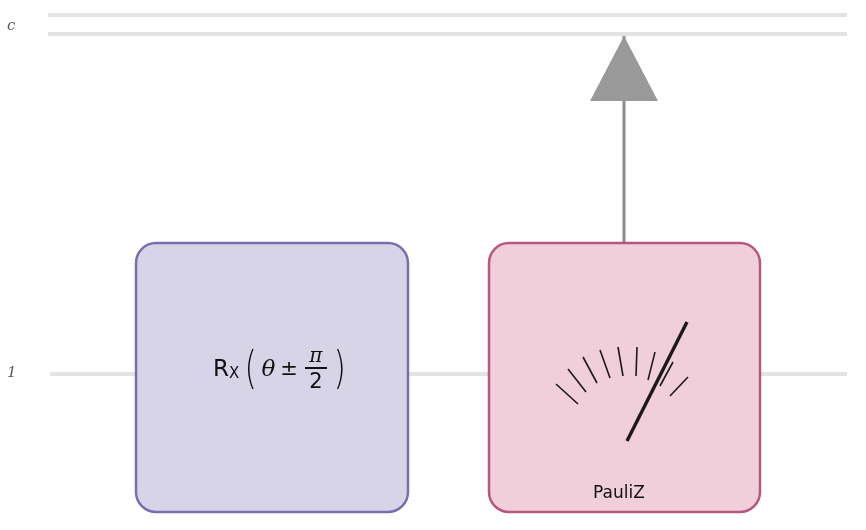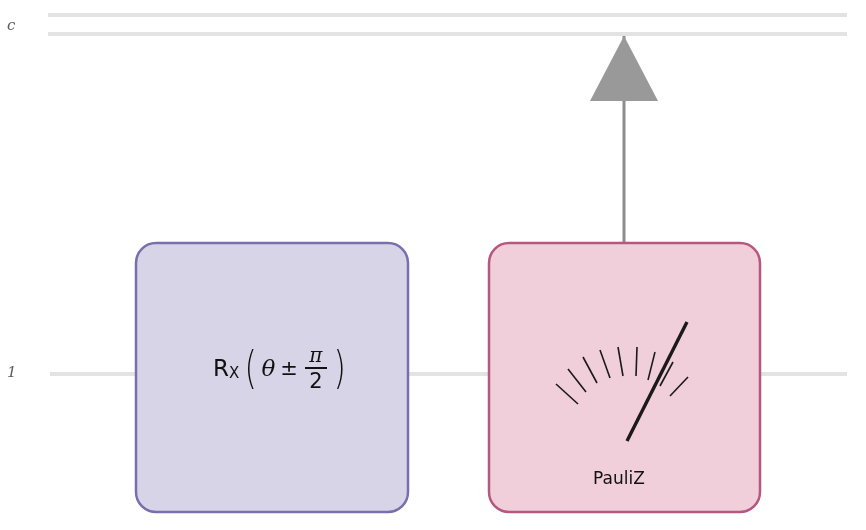--- a/index.html
+++ b/index.html
@@ -111,21 +111,21 @@
     height: 2px;
     background: #111111;
     margin: 1px 0;
   }
   #rx-formula .frac .den {
     font-size: 21px;
     padding-top: 1px;
   }
   #measure-label {
     left: 593px;
-    top: 470px;
+    top: 484px;
     font-size: 17px;
   }
 </style>
 </head>
 <body>
 
 <div id="circuit-canvas">
 
   <svg id="circuit-svg" viewBox="0 0 866 530">
 

